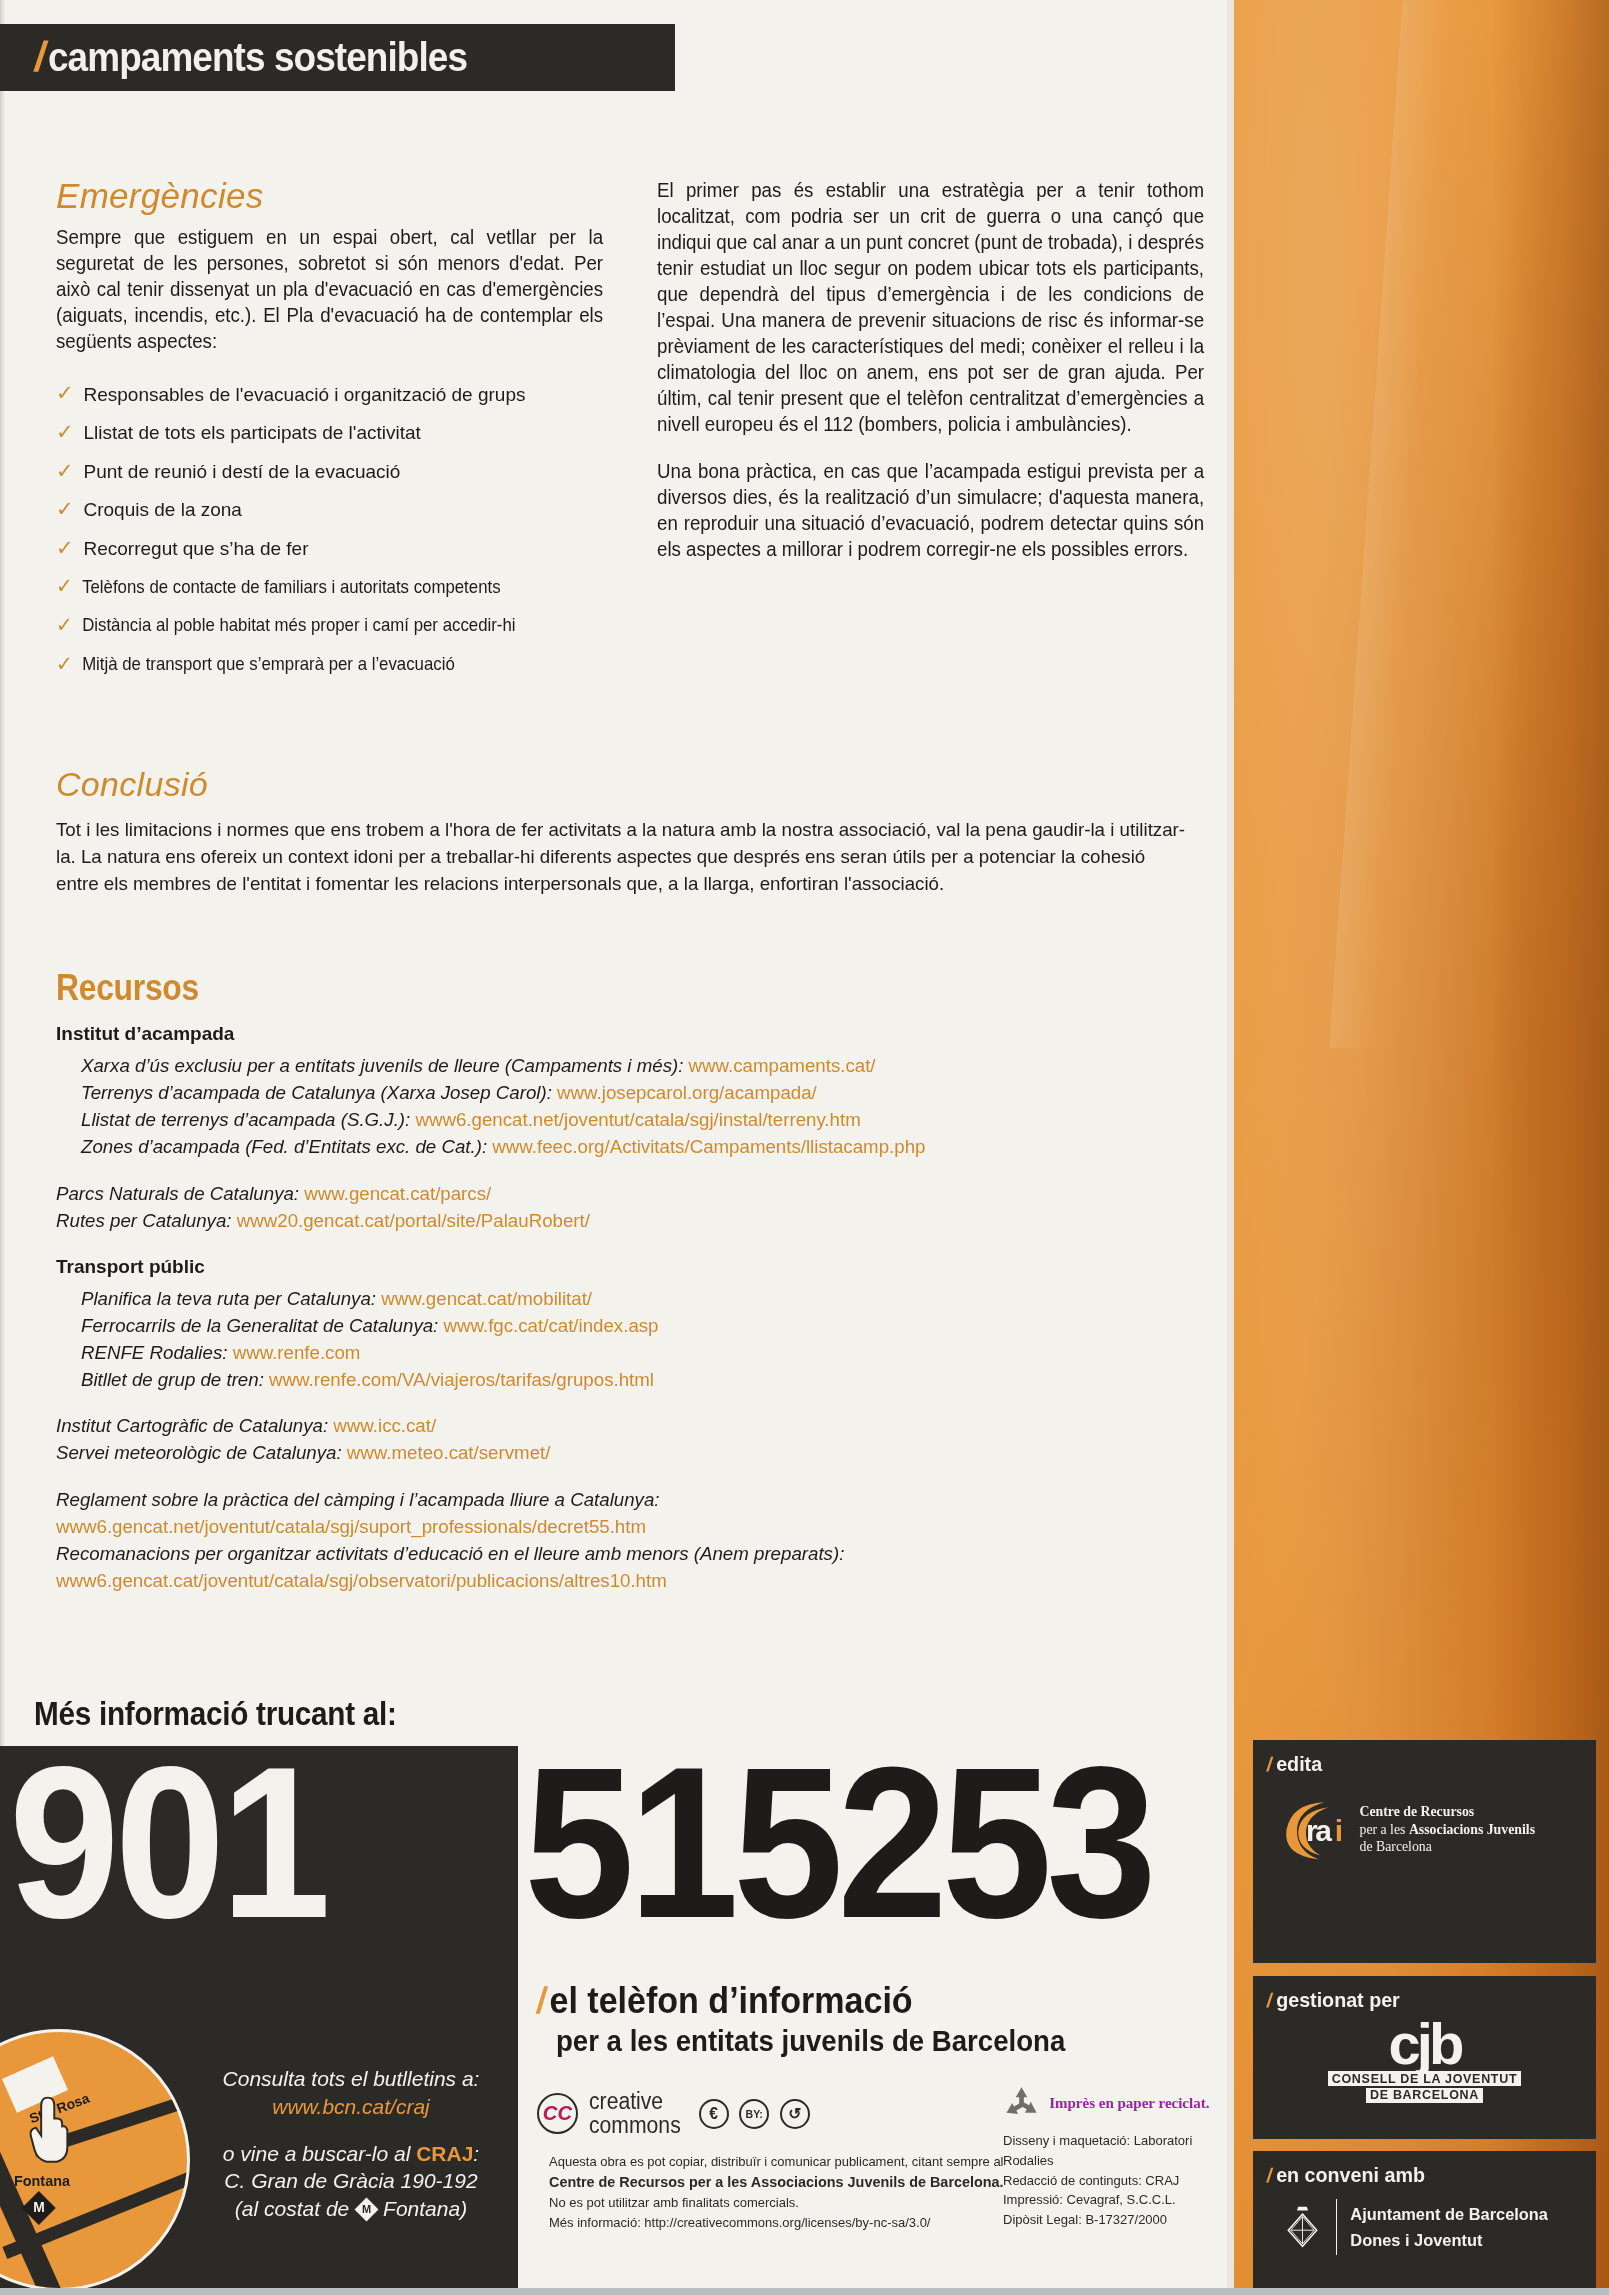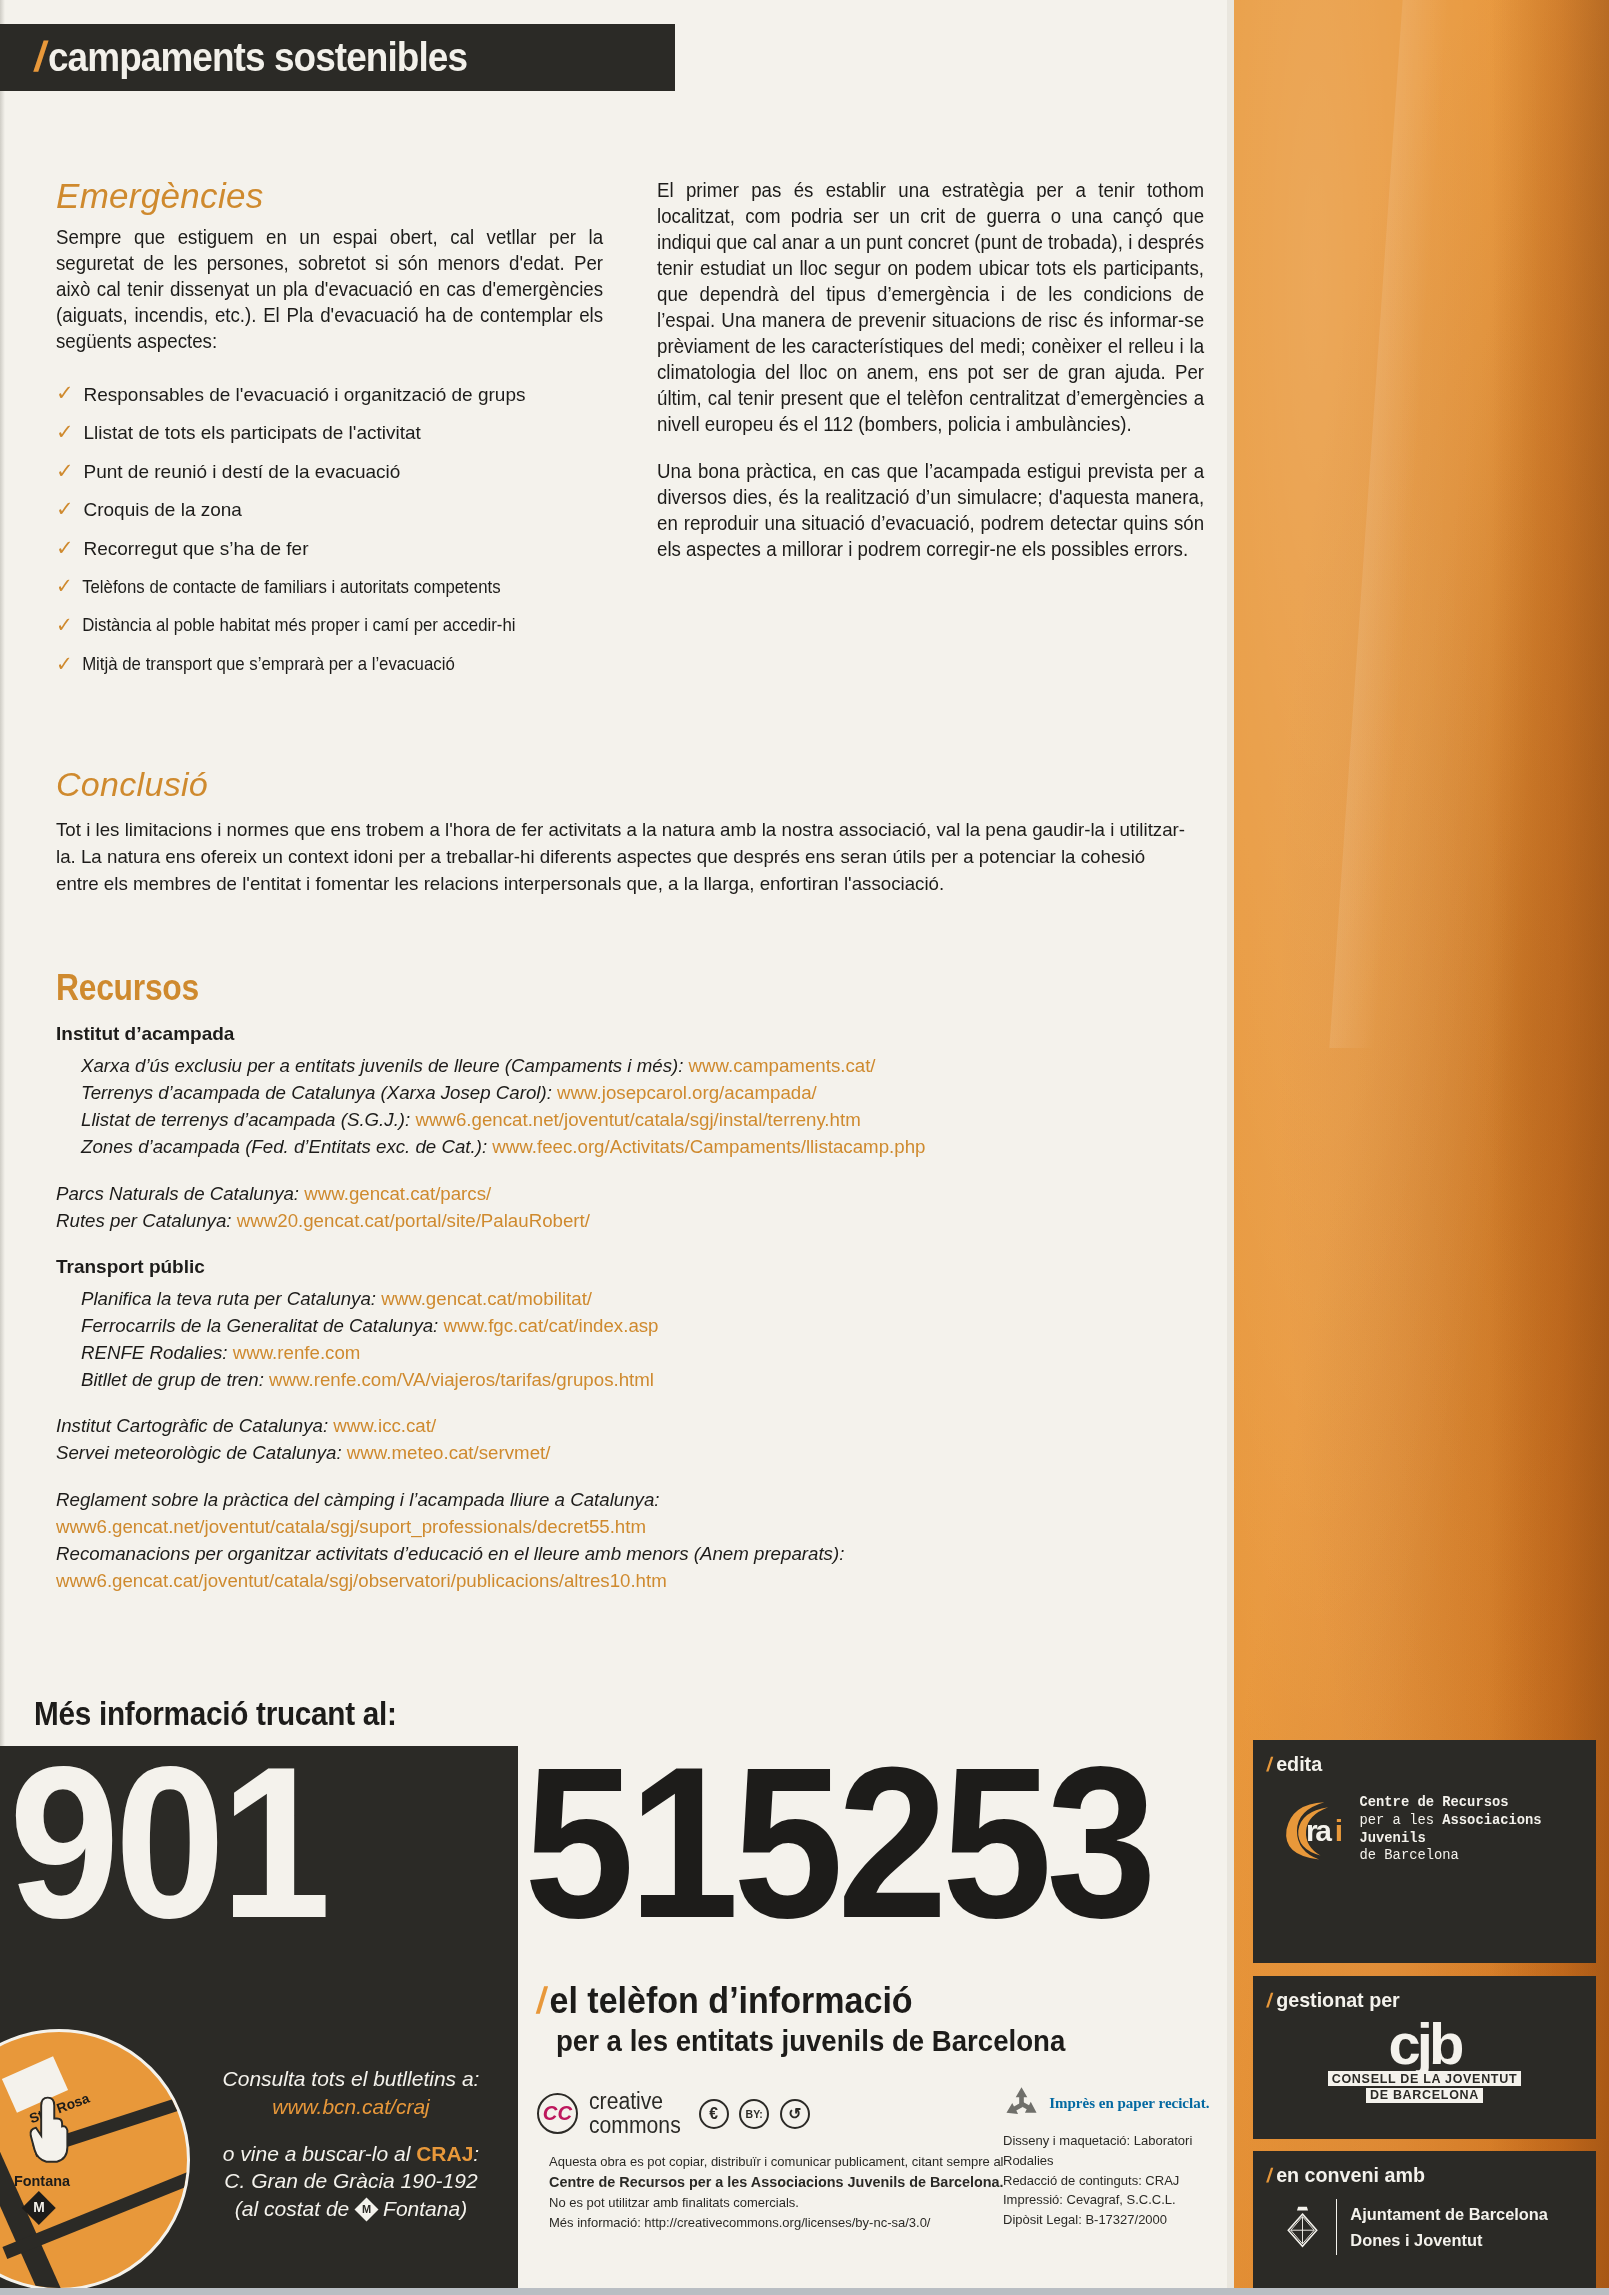--- a/index.html
+++ b/index.html
@@ -254,21 +254,21 @@
     font-size:13px; line-height:20.3px; color:#2b2a26;
     font-family:"Liberation Sans",sans-serif;
     margin-left:12px;
   }
   .legal b { font-weight:700; font-size:14.4px; }
 
   .print-area { position:absolute; left:1003px; top:2085px; width:229px; }
   .recycle-row { display:flex; align-items:center; gap:9.2px; }
   .recycle-icon { width:37px;height:37px; color:#6f6f6a; }
   .recycle-txt {
-    font-size:15px;font-weight:700;color:#0369a1;
+    font-size:15px;font-weight:700;color:#a21caf;
     font-family:"Liberation Serif",serif;
   }
   .print-lines {
     margin-top:9.2px; font-size:13px;line-height:19.7px;color:#2b2a26;
     font-family:"Liberation Sans",sans-serif;
   }
 
   
   .side-block {
     position:absolute; left:1253px; width:343px;
@@ -282,21 +282,21 @@
     padding:13px 0 0 14.4px;
     font-size:19.7px; font-weight:700;
     font-family:"Liberation Sans Narrow","Liberation Sans",sans-serif;
   }
   .sb-head .sl { color:#e8983a; margin-right:3.3px; transform:skewX(-8deg); }
 
   .crai-row { display:flex; align-items:center; margin:17px 0 0 23.6px; }
   .crai-mark { position:relative; width:79px; height:73px; flex:0 0 auto; }
   .crai-text {
     margin-left:3.9px; font-size:13.8px; line-height:17.7px;
-    font-family:Liberation Mono, monospace; color:#f4f2ec;
+    font-family:Liberation Serif, serif; color:#f4f2ec;
   }
   .crai-text b { font-weight:700; }
 
   .cjb-wrap { margin-top:3.9px; text-align:center; }
   .cjb-logo {
     font-size:58px; font-weight:700; letter-spacing:-3.9px;
     color:#f4f2ec; line-height:55px;
     font-family:"Liberation Sans",sans-serif;
   }
   .cjb-l1 {

